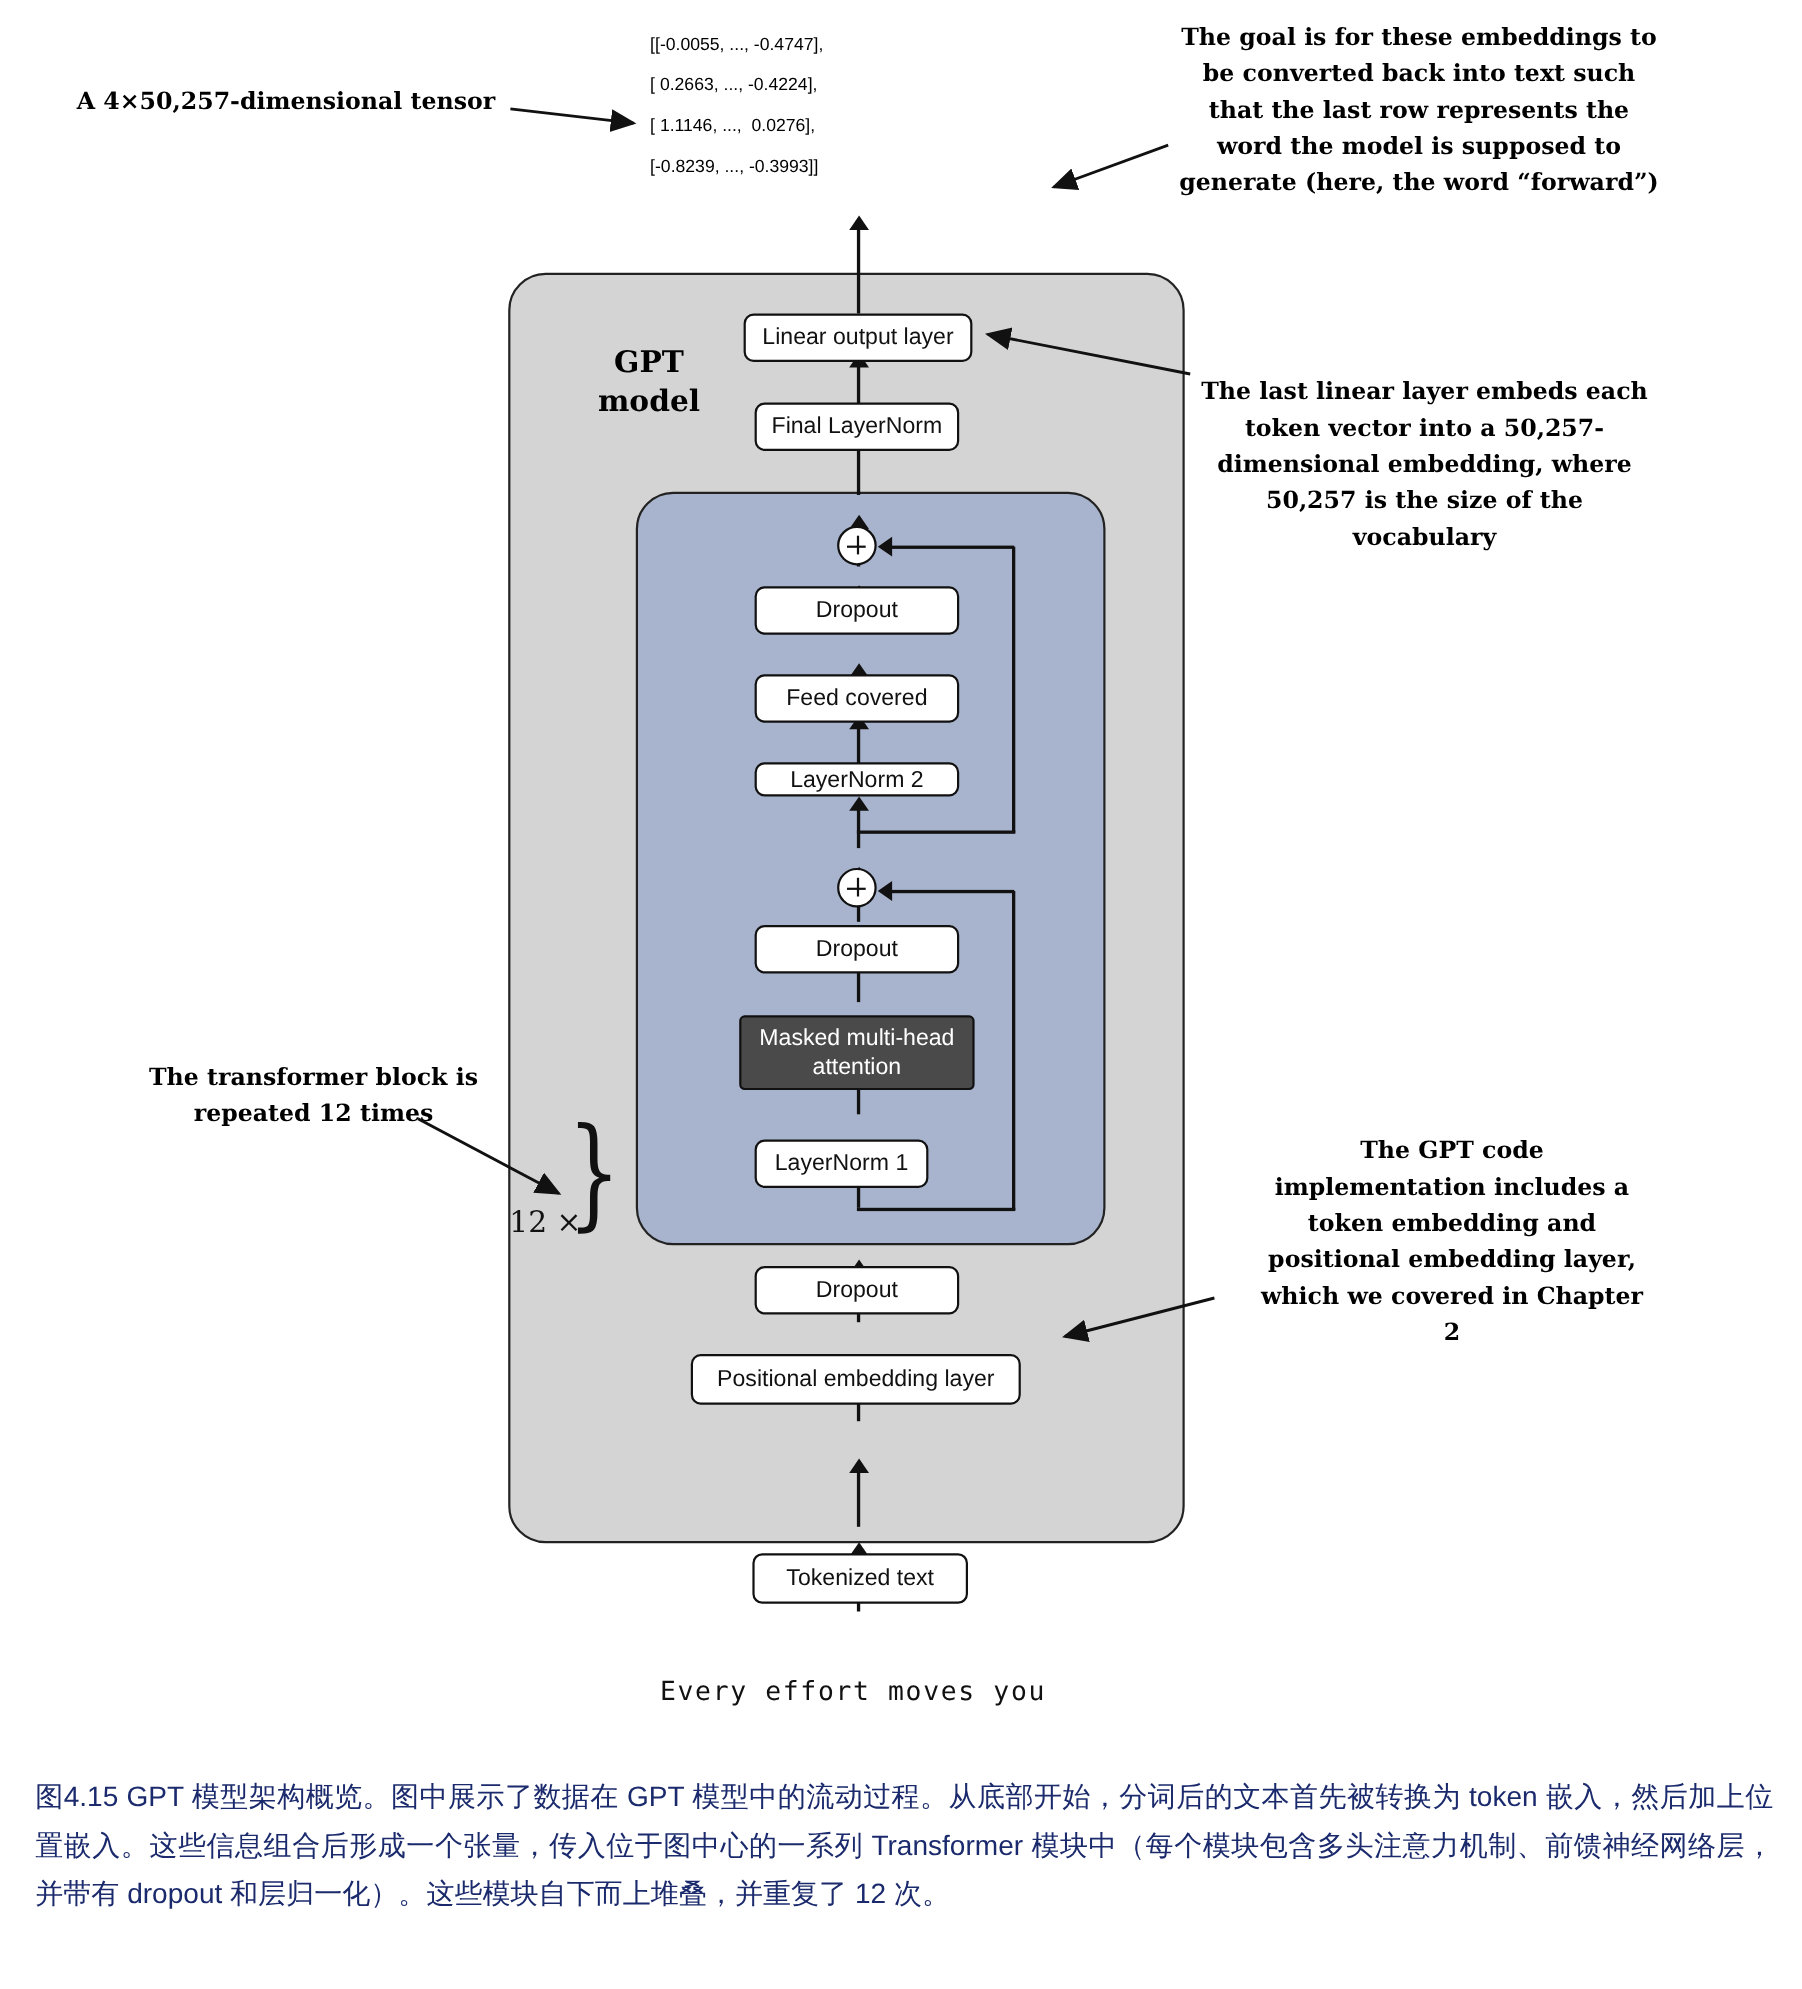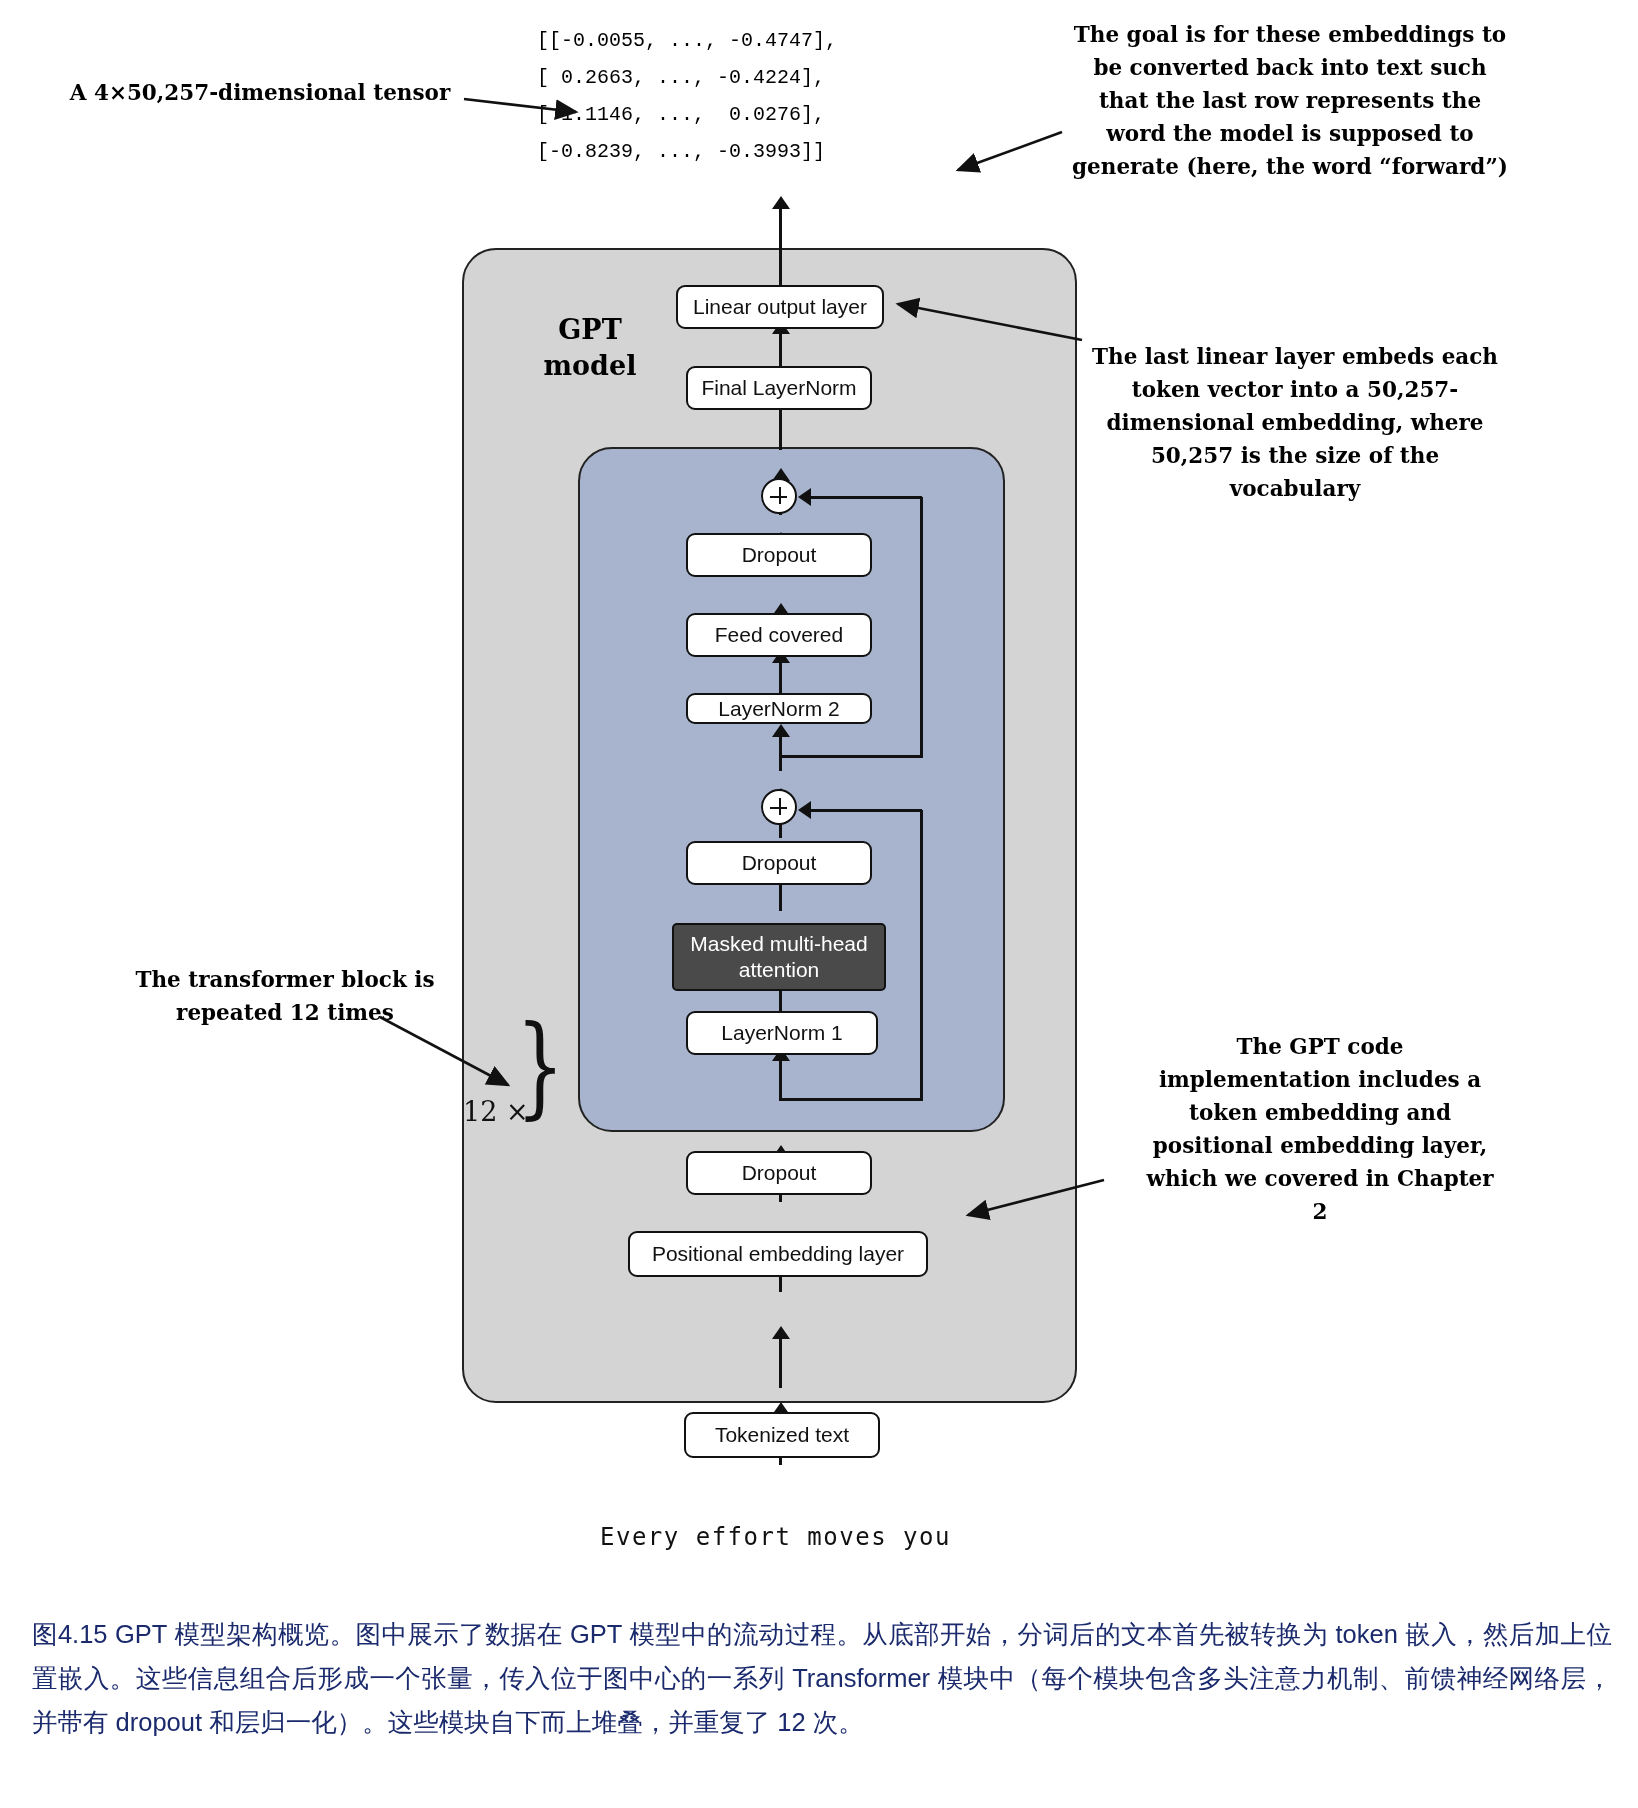--- a/index.html
+++ b/index.html
@@ -11,23 +11,23 @@
     font-family: "Liberation Sans", sans-serif;
     color: #000;
     position: relative;
     overflow: hidden;
   }
   #stage { position: absolute; left:0; top:0; width:1638px; height:1808px; }
 
   
   .tensor {
     position: absolute;
-    left: 537px; top: 22px;
-    font-family: Liberation Mono, monospace;
-    font-size: 20px;
+    left: 591px; top: 22px;
+    font-family: Liberation Sans, sans-serif;
+    font-size: 16px;
     line-height: 37px;
     white-space: pre;
     letter-spacing: 0px;
   }
 
   
   .annot {
     position: absolute;
     font-family: "DejaVu Serif", serif;
     font-weight: bold;
@@ -269,21 +269,21 @@
   <div class="node" style="left:686px; top:533px; width:186px; height:44px;">Dropout</div>
 
   <div class="node" style="left:686px; top:613px; width:186px; height:44px;">Feed covered</div>
 
   <div class="node" style="left:686px; top:693px; width:186px; height:31px;">LayerNorm 2</div>
 
   <div class="node" style="left:686px; top:841px; width:186px; height:44px;">Dropout</div>
 
   <div class="node dark" style="left:672px; top:923px; width:214px; height:68px;">Masked multi-head attention</div>
 
-  <div class="node" style="left:686px; top:1011px; width:192px; height:44px;">LayerNorm 1</div>
+  <div class="node" style="left:686px; top:1036px; width:158px; height:44px;">LayerNorm 1</div>
 
   <div class="node" style="left:686px; top:1151px; width:186px; height:44px;">Dropout</div>
 
   <div class="node" style="left:628px; top:1231px; width:300px; height:46px;text-align:center;">Positional embedding layer</div>
 
 
   <div class="node" style="left:684px; top:1412px; width:196px; height:46px;">Tokenized text</div>
 
   <div class="brace">}</div>
   <div class="times12">12 ×</div>

